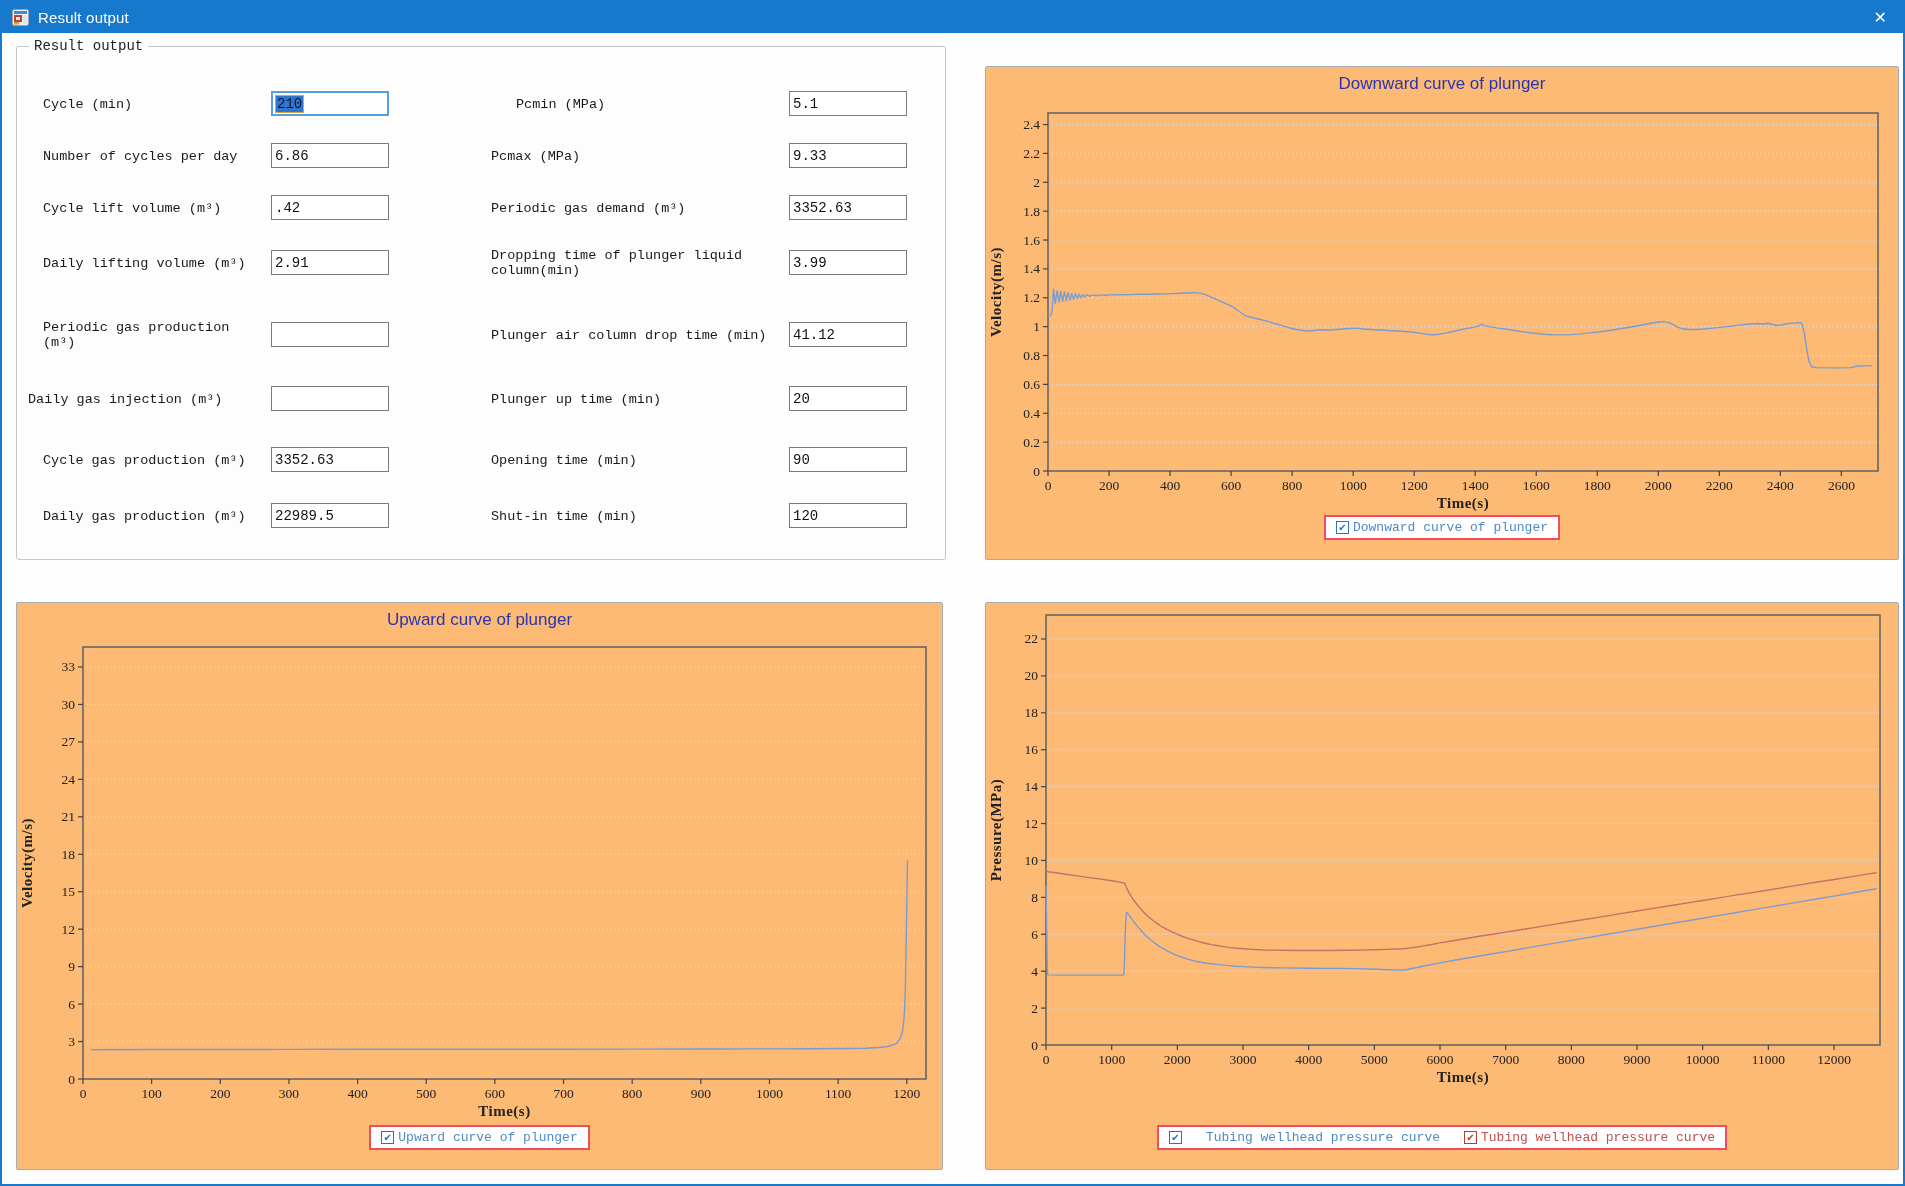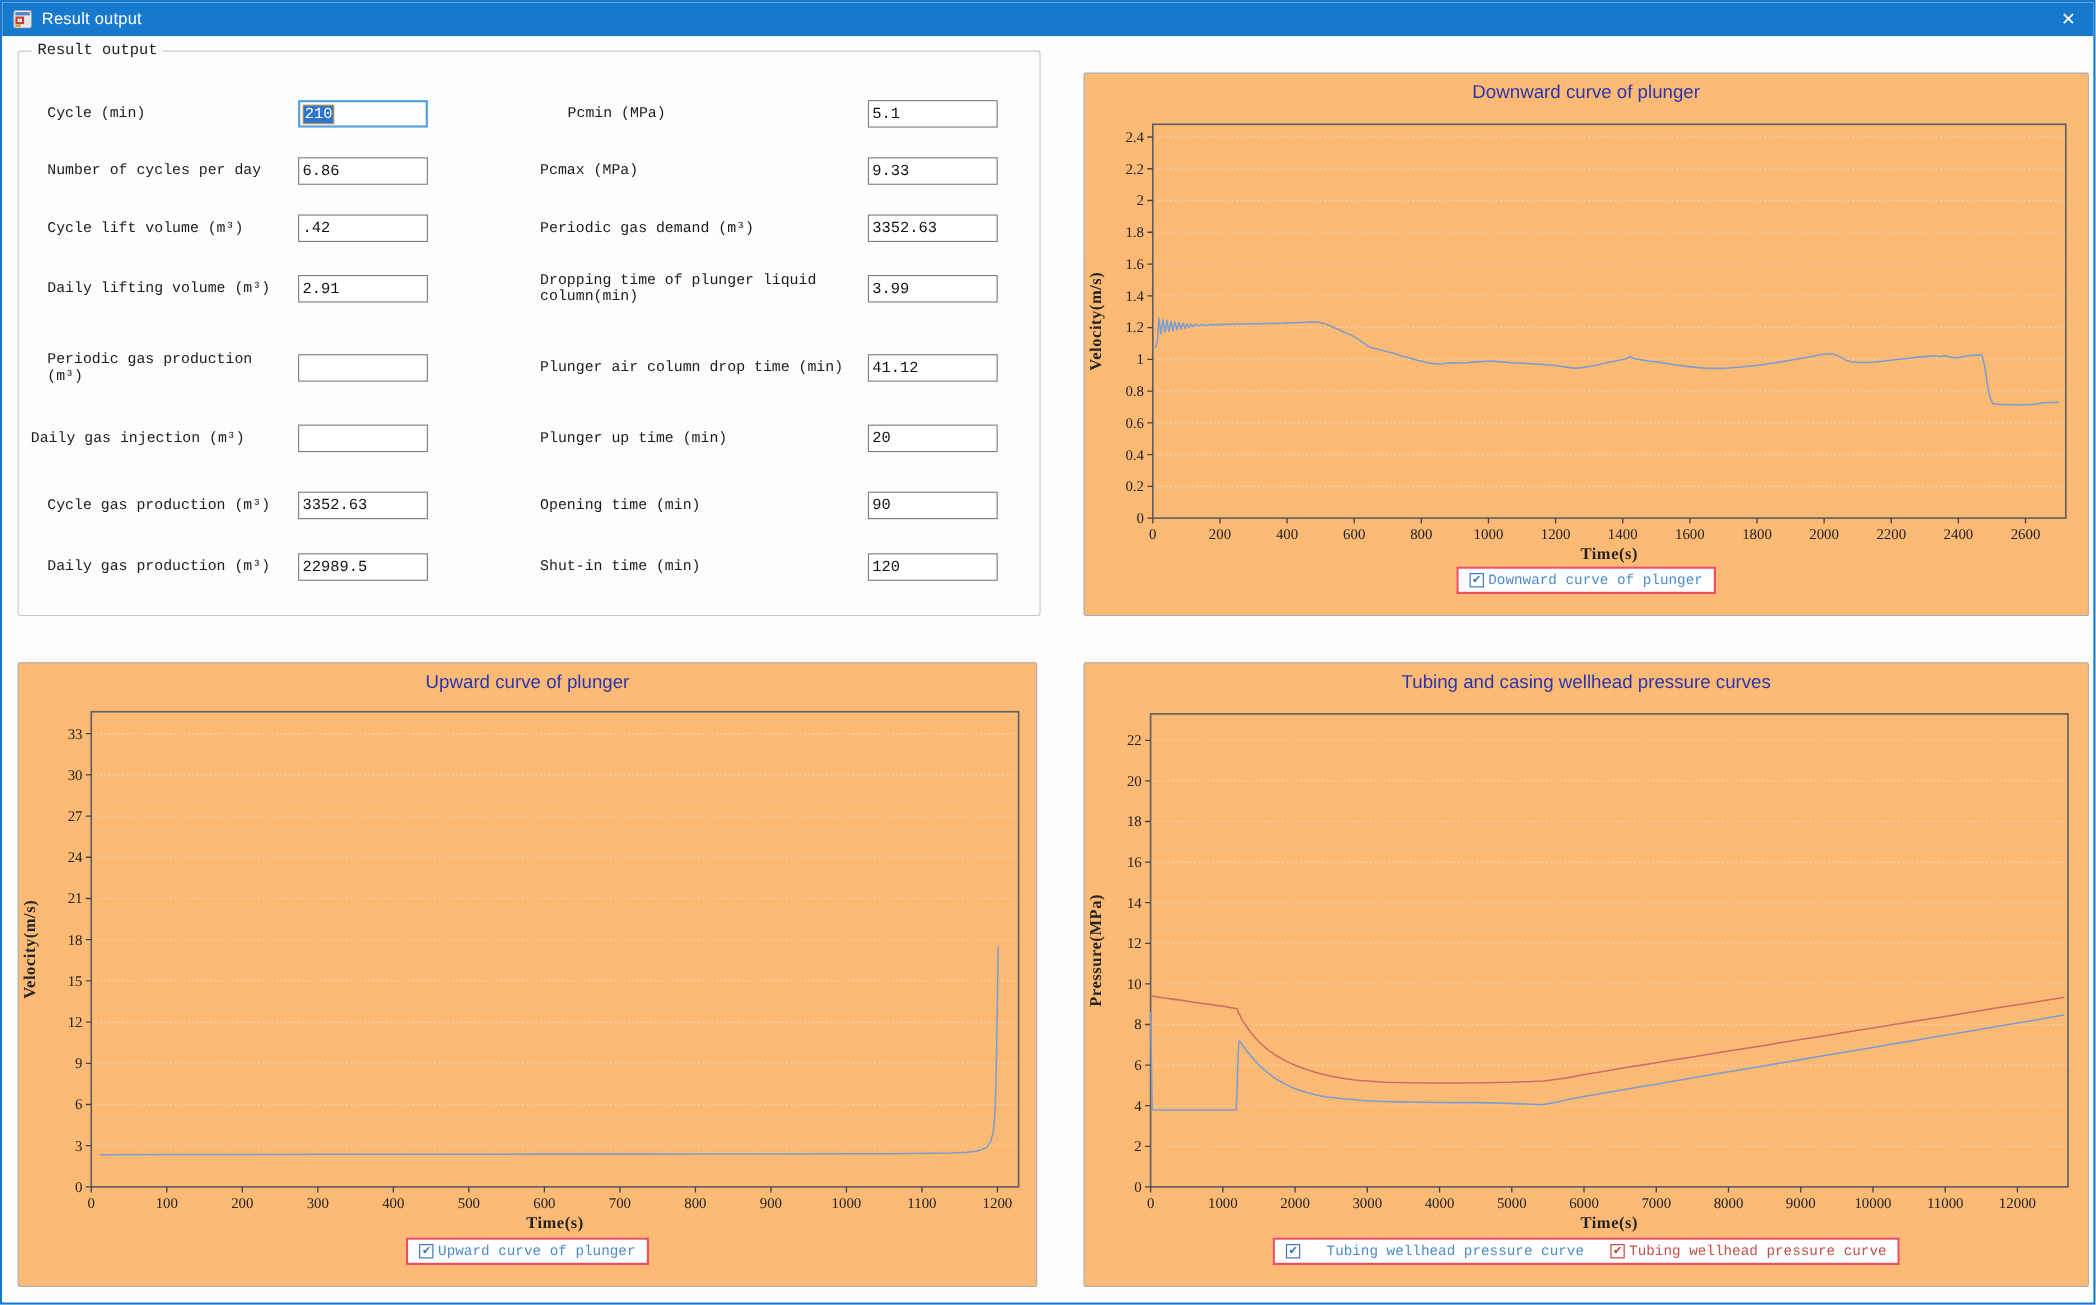--- a/index.html
+++ b/index.html
@@ -24,21 +24,21 @@
     font-family:"Liberation Mono","DejaVu Sans Mono",monospace;font-size:14px;color:#222;}
   .frow{position:absolute;left:0;width:100%;height:26px;}
   .flabel{position:absolute;top:50%;transform:translateY(-50%);
     font-family:"Liberation Mono","DejaVu Sans Mono",monospace;
     font-size:13.5px;color:#1a1a1a;line-height:15px;}
   .tbox{position:absolute;top:0;width:118px;height:25px;border:1px solid #777b80;
     background:#fff;font-family:"Liberation Mono","DejaVu Sans Mono",monospace;
     font-size:14px;color:#111;padding:0 3px;box-sizing:border-box;}
   input.tbox{outline:none;}
   .tbox.focused{border:2px solid #55a1e0;display:flex;align-items:center;}
-  .selected-text{background:#2e75d0;color:#ffffff;box-shadow:0 0 0 1px #e2a23c;padding:0 1px;}
+  .selected-text{background:#2e75d0;color:#0f172a;box-shadow:0 0 0 1px #e2a23c;padding:0 1px;}
   
   .chart-panel{position:absolute;background:#fdba74;border:1px solid #a6abb2;border-radius:2px;
     display:flex;flex-direction:column;}
   #chart-0{left:983px;top:33px;width:912px;height:492px;}
   #chart-1{left:14px;top:569px;width:925px;height:566px;}
   #chart-2{left:983px;top:569px;width:912px;height:566px;}
   .chart-title{text-align:center;font-size:17px;color:#2a34ae;padding-top:7px;height:27px;
     flex:0 0 auto;}
   .svg-holder{flex:1 1 auto;min-height:0;}
   .legend-holder{flex:0 0 auto;height:44px;display:flex;justify-content:center;
@@ -284,21 +284,20 @@
         <div class="legend-box" style="border-color: rgb(239, 78, 94);">
           <span class="legend-item">
             <span class="legend-check" style="border-color: rgb(46, 111, 196); color: rgb(46, 111, 196);">✔</span>
             <span class="legend-label" style="color: rgb(78, 138, 200);">Upward curve of plunger</span>
           </span>
         </div>
       </div>
   </div>
 
   <div class="chart-panel" id="chart-2">
-    <div class="chart-title" style="color: rgb(42, 52, 174);">Tubing and casing wellhead pressure curves</div>
     <div class="svg-holder"><svg width="912" height="488">
           <line x1="60" y1="405.0901287553648" x2="894" y2="405.0901287553648" stroke="#dfe4ee" stroke-width="1" stroke-dasharray="1 3"></line>
           <line x1="60" y1="368.18025751072963" x2="894" y2="368.18025751072963" stroke="#dfe4ee" stroke-width="1" stroke-dasharray="1 3"></line>
           <line x1="60" y1="331.2703862660944" x2="894" y2="331.2703862660944" stroke="#dfe4ee" stroke-width="1" stroke-dasharray="1 3"></line>
           <line x1="60" y1="294.36051502145926" x2="894" y2="294.36051502145926" stroke="#dfe4ee" stroke-width="1" stroke-dasharray="1 3"></line>
           <line x1="60" y1="257.450643776824" x2="894" y2="257.450643776824" stroke="#dfe4ee" stroke-width="1" stroke-dasharray="1 3"></line>
           <line x1="60" y1="220.54077253218887" x2="894" y2="220.54077253218887" stroke="#dfe4ee" stroke-width="1" stroke-dasharray="1 3"></line>
           <line x1="60" y1="183.63090128755368" x2="894" y2="183.63090128755368" stroke="#dfe4ee" stroke-width="1" stroke-dasharray="1 3"></line>
           <line x1="60" y1="146.72103004291847" x2="894" y2="146.72103004291847" stroke="#dfe4ee" stroke-width="1" stroke-dasharray="1 3"></line>
           <line x1="60" y1="109.81115879828326" x2="894" y2="109.81115879828326" stroke="#dfe4ee" stroke-width="1" stroke-dasharray="1 3"></line>

